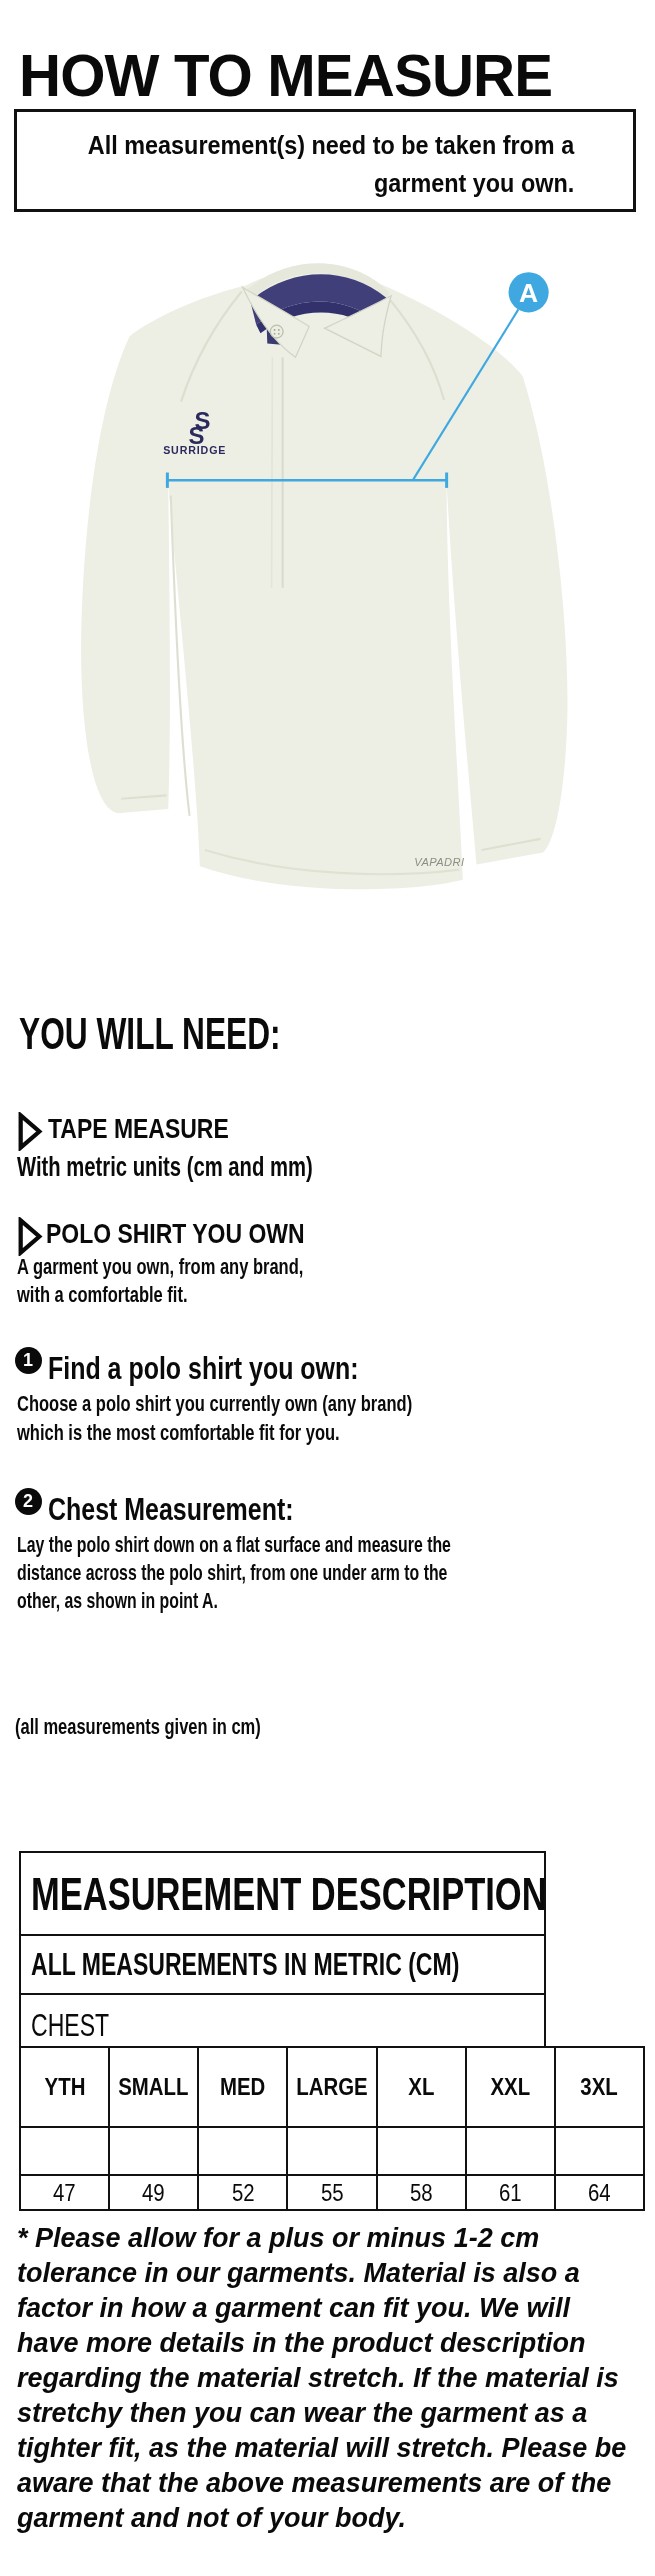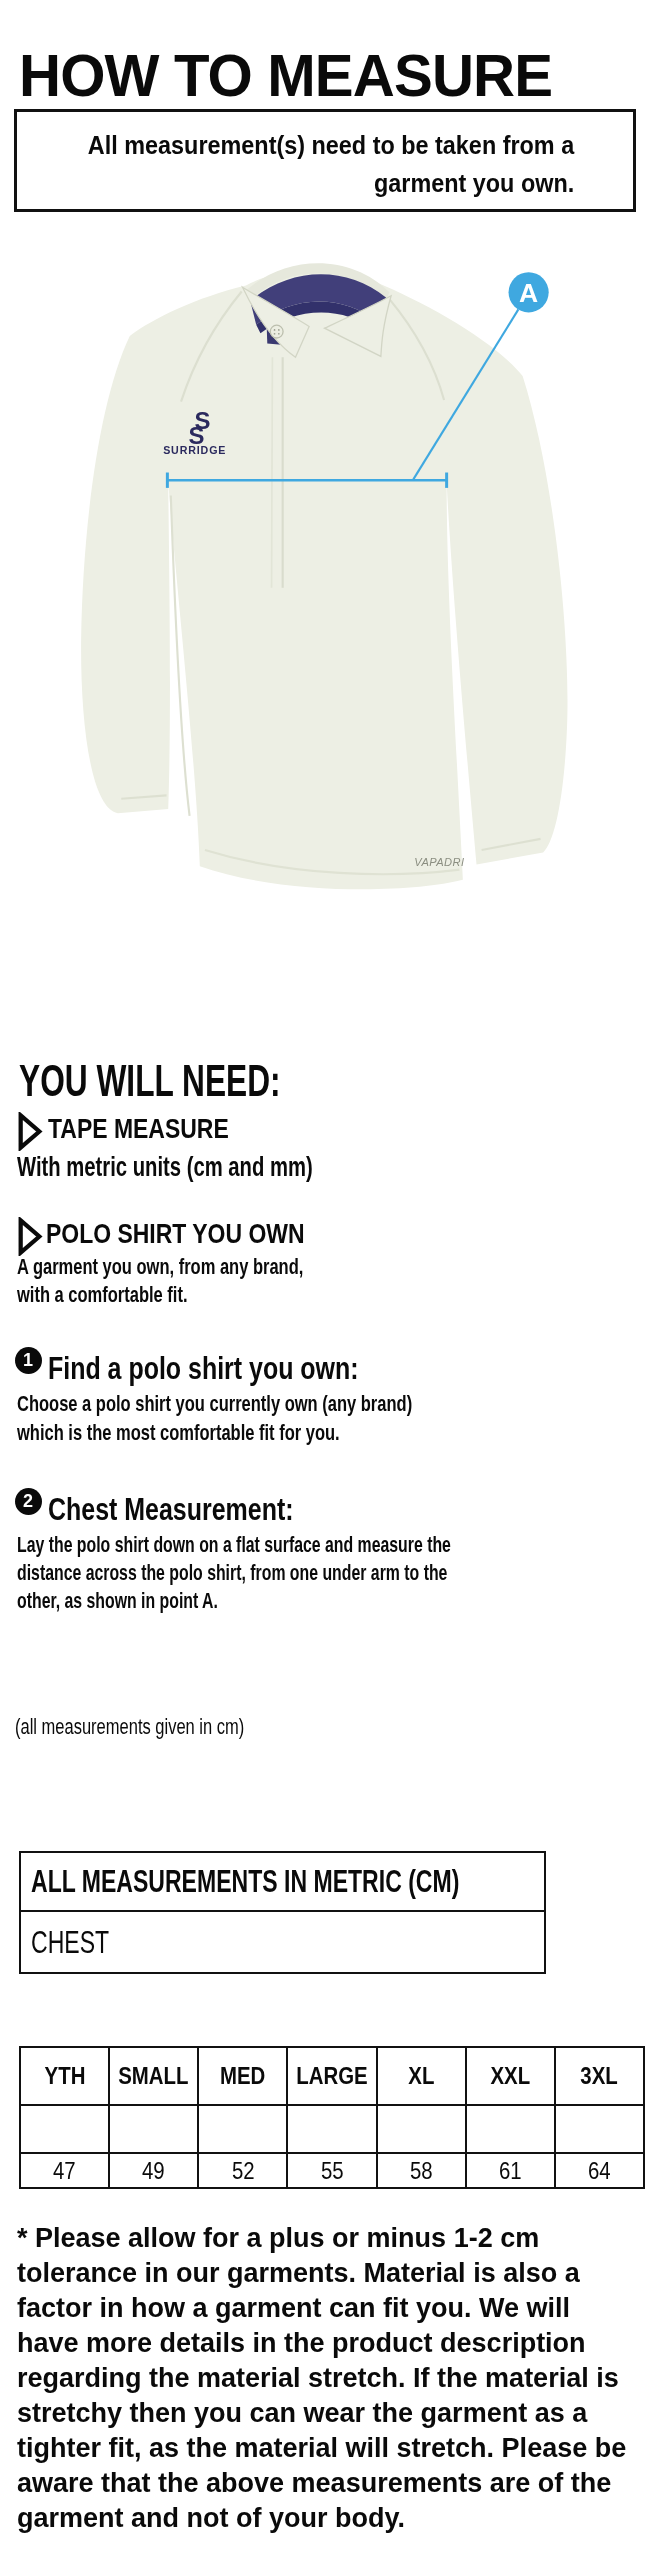--- a/index.html
+++ b/index.html
@@ -15,21 +15,21 @@
   .notice-box{left:13.7px;top:109px;width:616px;height:97px;border:3.4px solid #111;text-align:right;}
   .notice-text{position:absolute;left:19px;top:13.7px;width:598px;font-size:26px;font-weight:700;line-height:38px;transform:scaleX(0.9);transform-origin:0 0;}
   .step-circle{width:27px;height:27px;border-radius:50%;background:#0a0a0a;color:#fff;
                display:flex;align-items:center;justify-content:center;font-size:18px;font-weight:700;}
   .desc-table{left:19px;top:1851px;width:527px;border-collapse:collapse;table-layout:fixed;}
   .desc-table td{border:2.6px solid #111;vertical-align:middle;padding:0 0 0 10.3px;background:#fff;}
   .size-table{left:19px;top:2046px;width:626px;border-collapse:collapse;table-layout:fixed;}
   .size-table td{border:2.6px solid #111;text-align:center;vertical-align:middle;padding:0;background:#fff;}
   .size-table .hd span{display:inline-block;transform:scaleX(0.85);transform-origin:50% 50%;font-size:24px;font-weight:700;}
   .size-table .val span{display:inline-block;transform:scaleX(0.85);transform-origin:50% 50%;font-size:24px;font-weight:400;}
-  .footnote{left:17px;top:2221px;width:617px;font-size:27px;line-height:35px;font-weight:700;}
+  .footnote{left:17px;top:2221px;width:617px;font-size:27px;line-height:35px;font-weight:700;font-style:italic;}
   svg text{font-family:"Liberation Sans", sans-serif;}
 </style>
 </head>
 <body>
 
 <div id="page">
 
   <div class="abs h-title" style="left:19px;top:17px;">
     <span class="cond" style="transform:scaleX(0.97);">HOW TO MEASURE</span>
   </div>
@@ -79,21 +79,21 @@
     <text x="485" y="1014" font-size="13" font-style="italic" letter-spacing="0.5" fill="#8b8e81">VAPADRI</text>
 
     <line x1="196" y1="562" x2="523" y2="562" stroke="#3fa8e0" stroke-width="3"></line>
     <line x1="196" y1="553" x2="196" y2="571" stroke="#3fa8e0" stroke-width="3.5"></line>
     <line x1="523" y1="553" x2="523" y2="571" stroke="#3fa8e0" stroke-width="3.5"></line>
     <line x1="484" y1="561" x2="607" y2="362" stroke="#3fa8e0" stroke-width="2.5"></line>
     <circle cx="619" cy="342" r="23.5" fill="#3fa8e0"></circle>
     <text x="619" y="353.5" font-size="31" font-weight="bold" fill="#ffffff" text-anchor="middle">A</text>
   </svg>
 
-  <div class="abs h-section" style="left:19px;top:1012px;margin-top:47px;">
+  <div class="abs h-section" style="left:19px;top:1012px;">
     <span class="cond" style="transform:scaleX(0.72);">YOU WILL NEED:</span>
   </div>
 
   <svg class="abs" style="left:17px;top:1112px;" width="26" height="39" viewBox="0 0 30 46">
     <polygon points="4,4 26,23 4,42" fill="#ffffff" stroke="#0a0a0a" stroke-width="5"></polygon>
   </svg>
   <div class="abs h-item" style="left:48px;top:1115px;">
     <span class="cond" style="transform:scaleX(0.82);">TAPE MEASURE</span>
   </div>
   <div class="abs" style="left:17px;top:1152px;font-size:27px;font-weight:700;">
@@ -117,42 +117,47 @@
   <div class="abs para" style="left:17px;top:1389px;width:581px;font-size:22px;line-height:29px;transform:scaleX(0.75);">Choose a polo shirt you currently own (any brand) which is the most comfortable fit for you.</div>
 
   <div class="abs step-circle" style="left:14.5px;top:1488px;">
     <span>2</span>
   </div>
   <div class="abs h-step" style="left:48px;top:1493px;text-align:right;">
     <span class="cond" style="transform:scaleX(0.78);">Chest Measurement:</span>
   </div>
   <div class="abs para" style="left:17px;top:1531px;width:649px;font-size:22px;line-height:28px;transform:scaleX(0.72);">Lay the polo shirt down on a flat surface and measure the distance across the polo shirt, from one under arm to the other, as shown in point A.</div>
 
-  <div class="abs" style="left:15.4px;top:1714px;font-size:22px;font-weight:400;">
+  <div class="abs" style="left:15.4px;top:1714px;font-size:22px;font-weight:700;">
     <span class="cond" style="transform:scaleX(0.75);">(all measurements given in cm)</span>
   </div>
 
   <table class="abs desc-table">
     <tbody>
+        <tr style="height:83px;">
+      <td>
+        <span class="cond" style="transform:scaleX(0.75);font-size:46px;font-weight:700;">MEASUREMENT DESCRIPTION</span>
+      </td>
+    </tr>
     <tr style="height:59px;">
       <td>
         <span class="cond" style="transform:scaleX(0.72);font-size:32px;font-weight:700;">ALL MEASUREMENTS IN METRIC (CM)</span>
       </td>
     </tr>
     <tr style="height:62px;">
       <td>
         <span class="cond" style="transform:scaleX(0.72);font-size:32px;font-weight:400;">CHEST</span>
       </td>
     </tr>
   </tbody>
     </table>
 
   <table class="abs size-table">
     <tbody>
-        <tr style="height:58px;text-decoration:underline;">
+        <tr style="height:80px;text-decoration:underline;">
       <td class="hd"><span>YTH</span></td>
       <td class="hd"><span>SMALL</span></td>
       <td class="hd"><span>MED</span></td>
       <td class="hd"><span>LARGE</span></td>
       <td class="hd"><span>XL</span></td>
       <td class="hd"><span>XXL</span></td>
       <td class="hd"><span>3XL</span></td>
     </tr>
     <tr style="height:48px;">
       <td></td>

